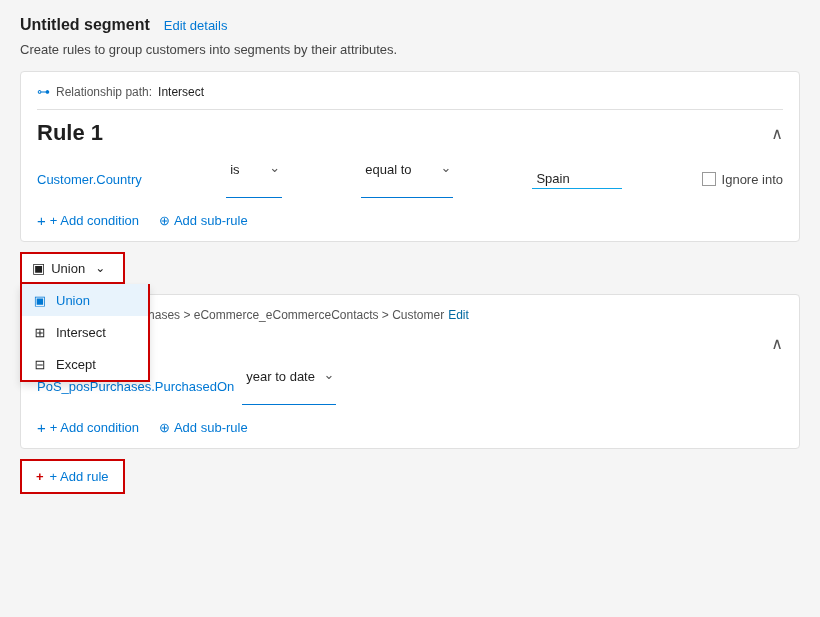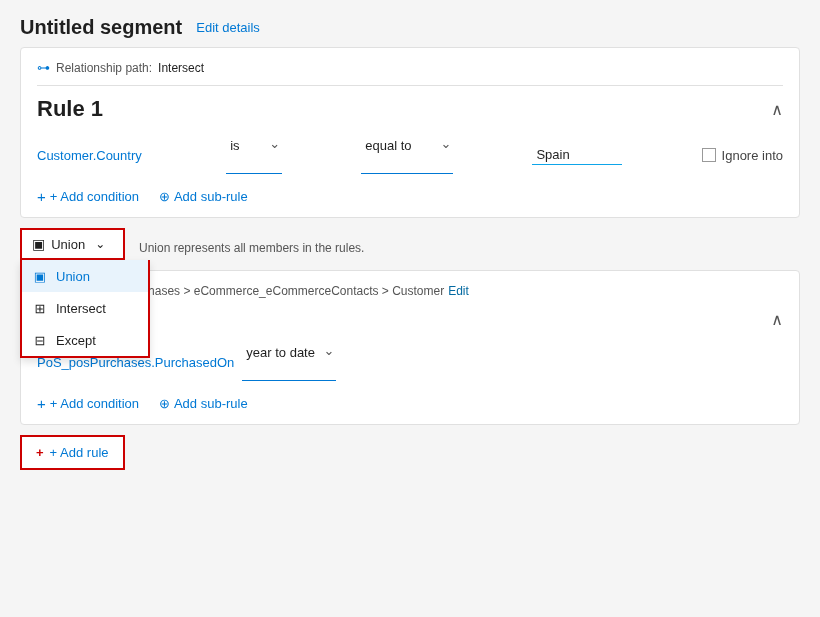--- a/index.html
+++ b/index.html
@@ -14,21 +14,21 @@
     .page {
       padding: 16px 20px;
     }
     .page-header {
       display: flex;
       align-items: center;
       gap: 14px;
       margin-bottom: 8px;
     }
     .page-title {
-      font-size: 20px;
+      font-size: 16px;
       font-weight: 600;
       color: #1f1f1f;
     }
     .edit-link {
       color: #0078d4;
       font-size: 13px;
       cursor: pointer;
       text-decoration: none;
     }
     .page-subtitle {
@@ -284,20 +284,21 @@
   </style>
 </head>
 <body>
 
 <div class="page">
 
   <div class="page-header">
     <h1 class="page-title">Untitled segment</h1>
     <a class="edit-link">Edit details</a>
   </div>
+  <p class="page-subtitle">Create rules to group customers into segments by their attributes.</p>
 
   <div class="card">
 
     <div class="relationship-bar">
       <span class="relationship-icon">⊶</span>
       <span class="relationship-label">Relationship path:</span>
       <span class="relationship-value">Intersect</span>
     </div>
 
     <hr style="border:none;border-top:1px solid #e0e0e0;margin:10px 0;">
@@ -358,21 +359,20 @@
         <div class="operator-menu-item">
           <span class="op-icon-img">⊞</span>
           <span>Intersect</span>
         </div>
         <div class="operator-menu-item">
           <span class="op-icon-img">⊟</span>
           <span>Except</span>
         </div>
       </div>
     </div>
-    <span class="union-hint">Union represents all members in the rules.</span>
   </div>
 
   <div class="rule2-card">
 
     <div class="rel-path-row">
       <span class="relationship-icon">⊶</span>
       <span class="rel-path-label">the</span>
       <span class="rel-path-value">PoS_posPurchases &gt; eCommerce_eCommerceContacts &gt; Customer</span>
       <span class="rel-path-link">Edit</span>
     </div>

